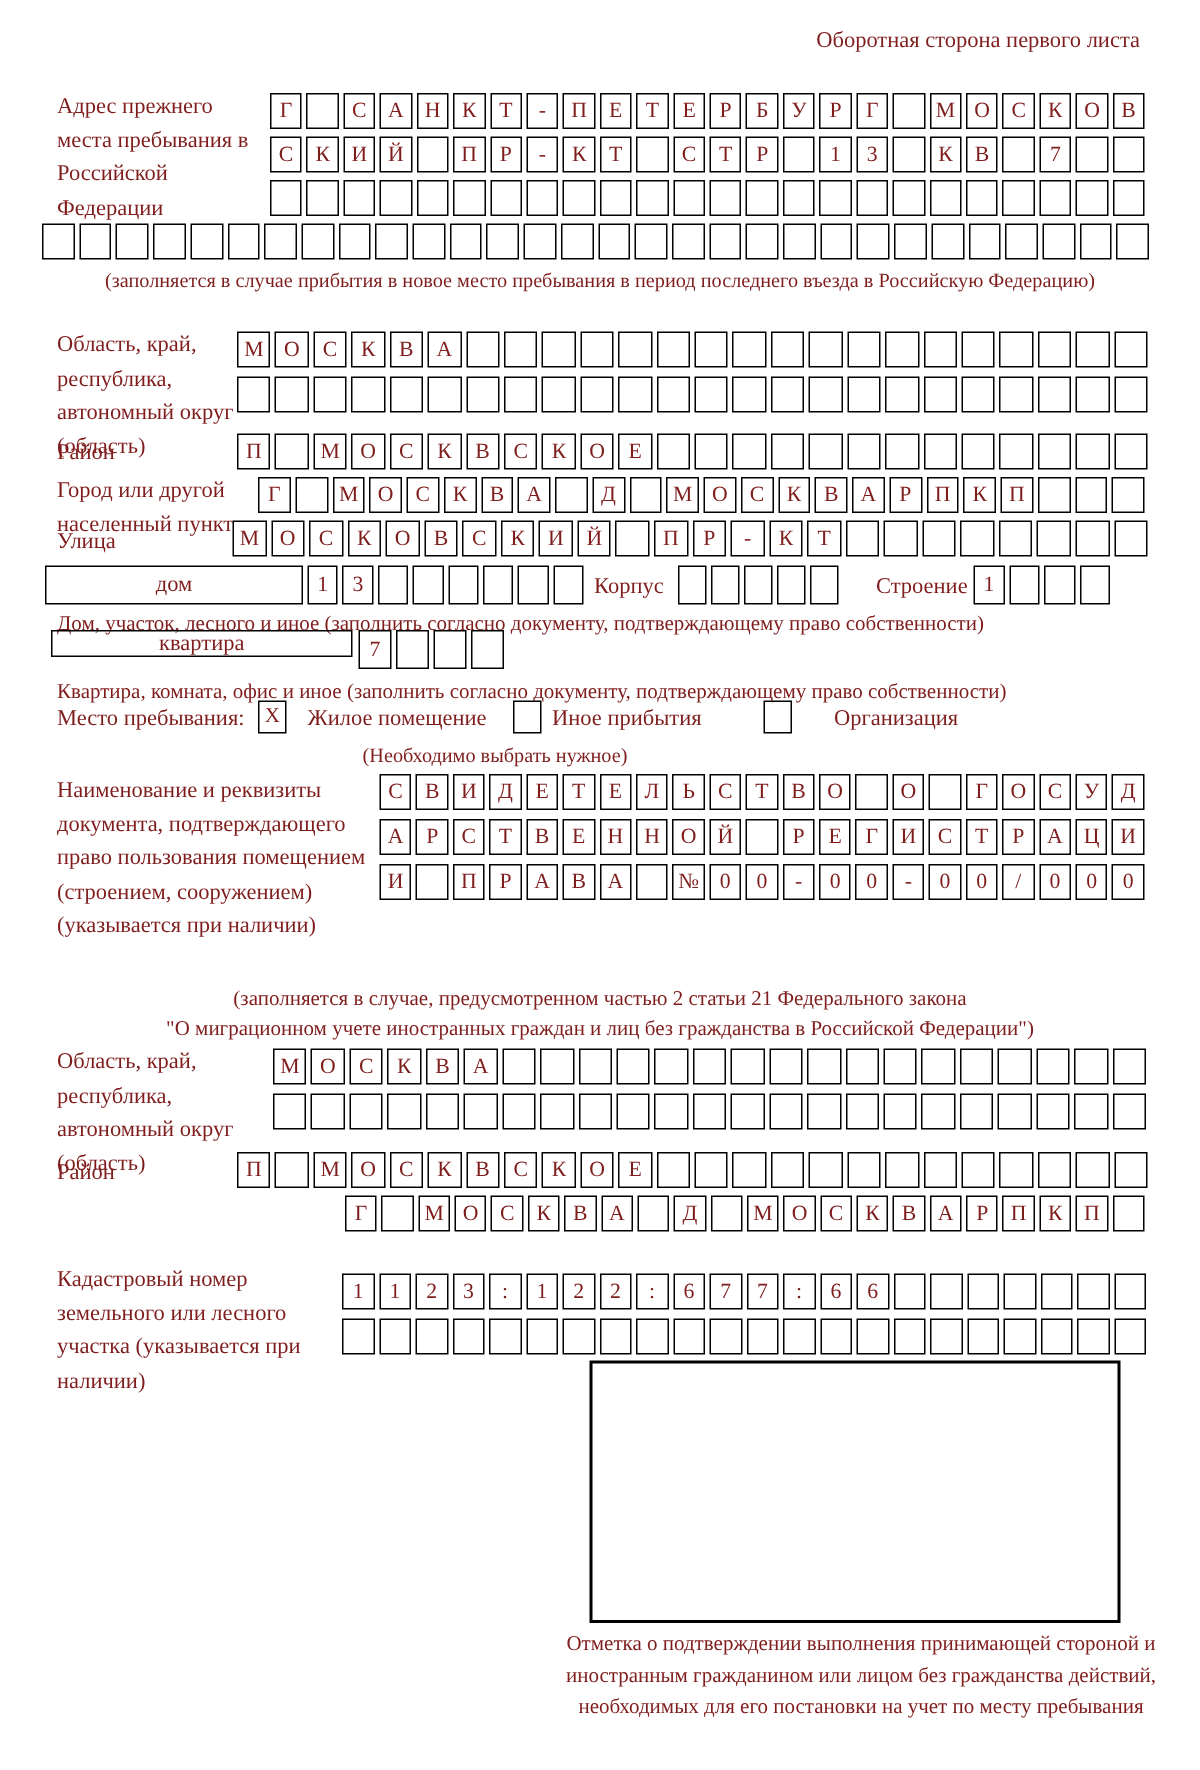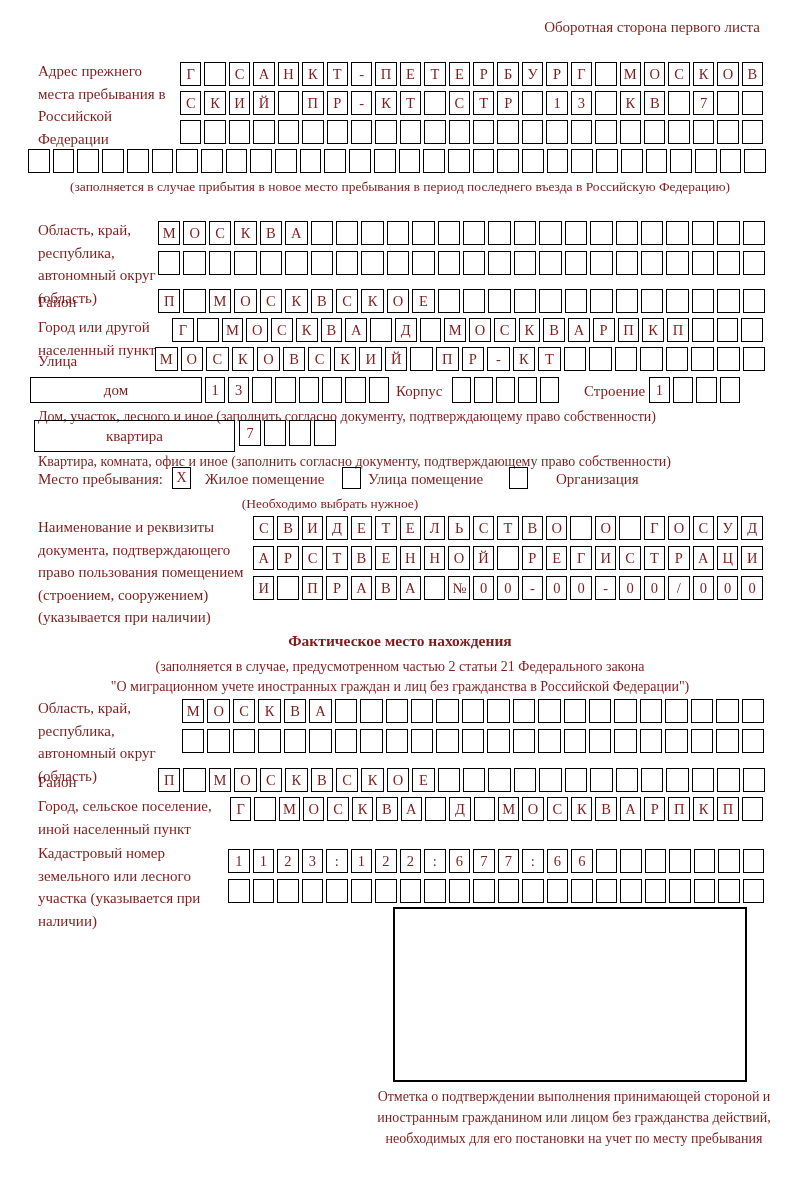--- a/index.html
+++ b/index.html
@@ -302,34 +302,34 @@
     </div>
   <div class="lbl" style="left:584px;top:380px;">Строение</div>
   <div class="cellrow tall" style="left:649px;top:377px;width:91px;">
       <div class="cell">1</div>
       <div class="cell"></div>
       <div class="cell"></div>
       <div class="cell"></div>
     </div>
   <div class="lbl cap" style="left:38px;top:406px;">Дом, участок, лесного и иное (заполнить согласно документу, подтверждающему право собственности)</div>
 
-  <div class="widebox" style="left:34px;top:420px;width:201px;height:32px;">квартира</div>
+  <div class="widebox" style="left:34px;top:420px;width:201px;height:18px;">квартира</div>
   <div class="cellrow tall" style="left:239px;top:420px;width:97px;">
       <div class="cell">7</div>
       <div class="cell"></div>
       <div class="cell"></div>
       <div class="cell"></div>
     </div>
   <div class="lbl cap" style="left:38px;top:451px;">Квартира, комната, офис и иное (заполнить согласно документу, подтверждающему право собственности)</div>
 
   <div class="lbl" style="left:38px;top:468px;">Место пребывания:</div>
   <div class="checkbox" style="left:172px;top:467px;">X</div>
   <div class="lbl" style="left:205px;top:468px;">Жилое помещение</div>
   <div class="checkbox" style="left:342px;top:467px;"></div>
-  <div class="lbl" style="left:368px;top:468px;">Улица помещение</div>
+  <div class="lbl" style="left:368px;top:468px;">Иное прибытия</div>
   <div class="checkbox" style="left:509px;top:467px;"></div>
   <div class="lbl" style="left:556px;top:468px;">Организация</div>
   <div class="lbl small" style="left:130px;top:494px;width:400px;text-align:center;">(Необходимо выбрать нужное)</div>
 
   <div class="lbl" style="left:38px;top:516px;width:215px;">Наименование и реквизиты документа, подтверждающего право пользования помещением (строением, сооружением) (указывается при наличии)</div>
   <div class="cellrow" style="left:253px;top:516px;width:510px;">
       <div class="cell">С</div>
       <div class="cell">В</div>
       <div class="cell">И</div>
       <div class="cell">Д</div>
@@ -391,21 +391,20 @@
       <div class="cell">0</div>
       <div class="cell">-</div>
       <div class="cell">0</div>
       <div class="cell">0</div>
       <div class="cell">/</div>
       <div class="cell">0</div>
       <div class="cell">0</div>
       <div class="cell">0</div>
     </div>
 
-  <div class="lbl bold center" style="top:629px;font-size:15.5px;">Фактическое место нахождения</div>
   <div class="lbl cap center" style="top:656px;">(заполняется в случае, предусмотренном частью 2 статьи 21 Федерального закона</div>
   <div class="lbl cap center" style="top:676px;">"О миграционном учете иностранных граждан и лиц без гражданства в Российской Федерации")</div>
 
   <div class="lbl" style="left:38px;top:697px;width:145px;">Область, край, республика, автономный округ (область)</div>
   <div class="cellrow" style="left:182px;top:699px;width:582px;">
       <div class="cell">М</div>
       <div class="cell">О</div>
       <div class="cell">С</div>
       <div class="cell">К</div>
       <div class="cell">В</div>
@@ -475,21 +474,20 @@
       <div class="cell"></div>
       <div class="cell"></div>
       <div class="cell"></div>
       <div class="cell"></div>
       <div class="cell"></div>
       <div class="cell"></div>
       <div class="cell"></div>
       <div class="cell"></div>
     </div>
 
-  <div class="lbl" style="left:38px;top:795px;width:200px;">Город, сельское поселение, иной населенный пункт</div>
   <div class="cellrow" style="left:230px;top:797px;width:533px;">
       <div class="cell">Г</div>
       <div class="cell"></div>
       <div class="cell">М</div>
       <div class="cell">О</div>
       <div class="cell">С</div>
       <div class="cell">К</div>
       <div class="cell">В</div>
       <div class="cell">А</div>
       <div class="cell"></div>

